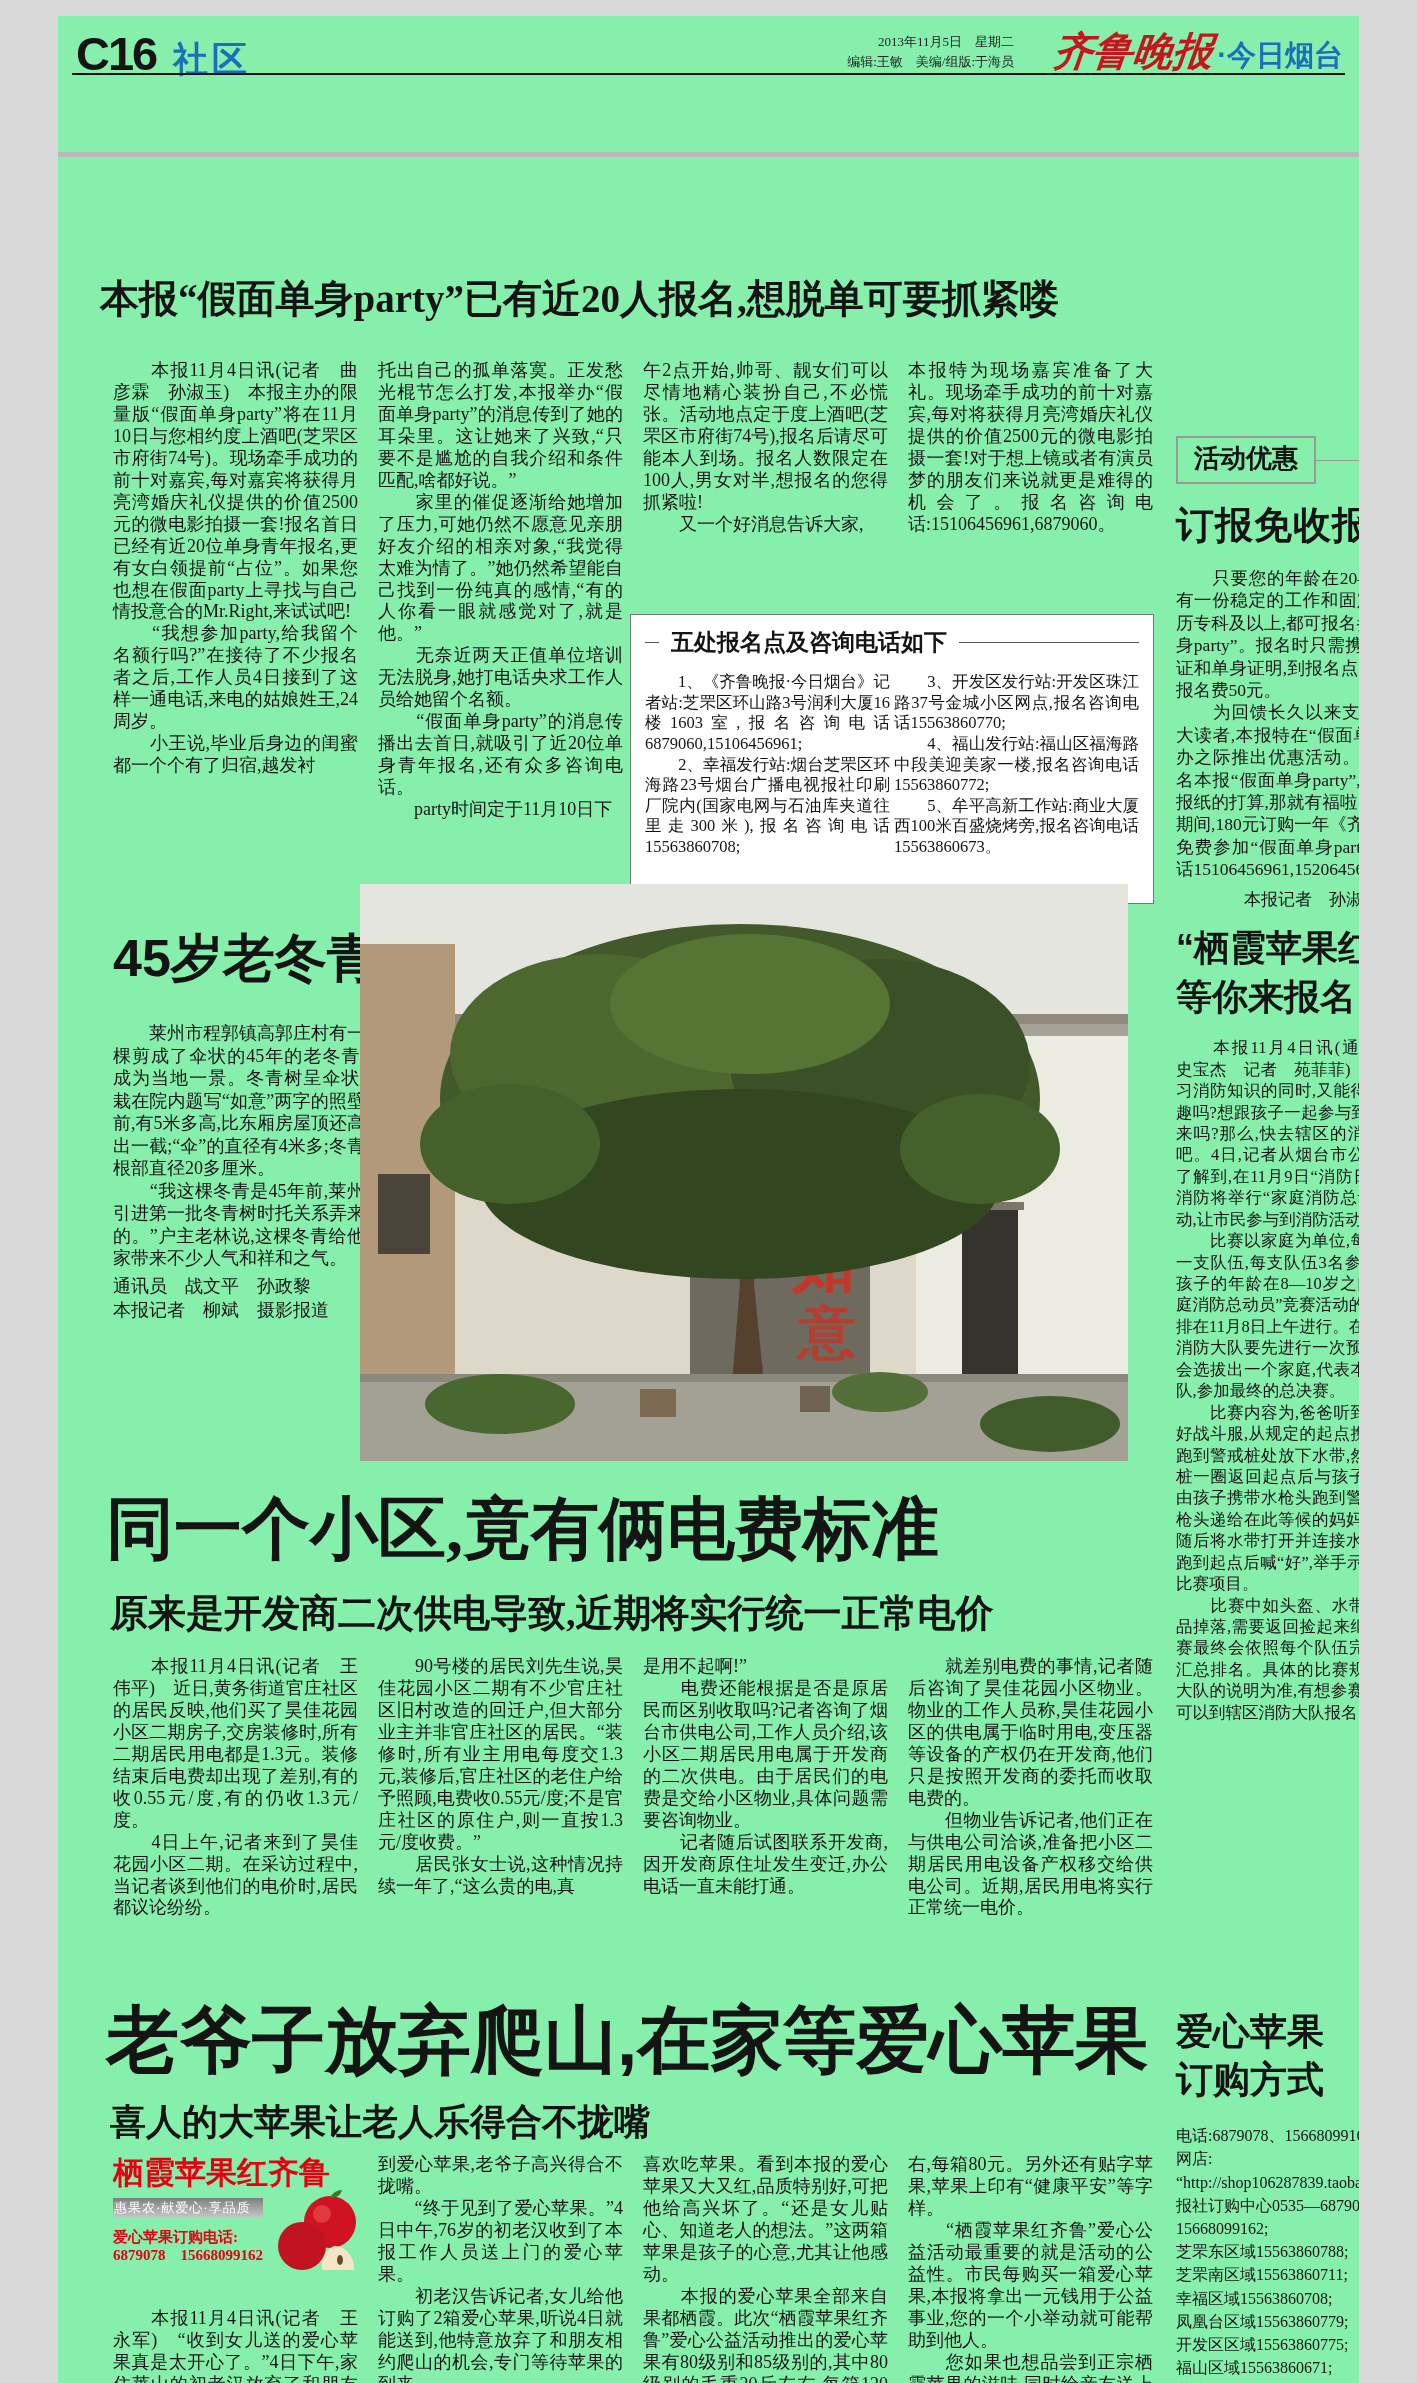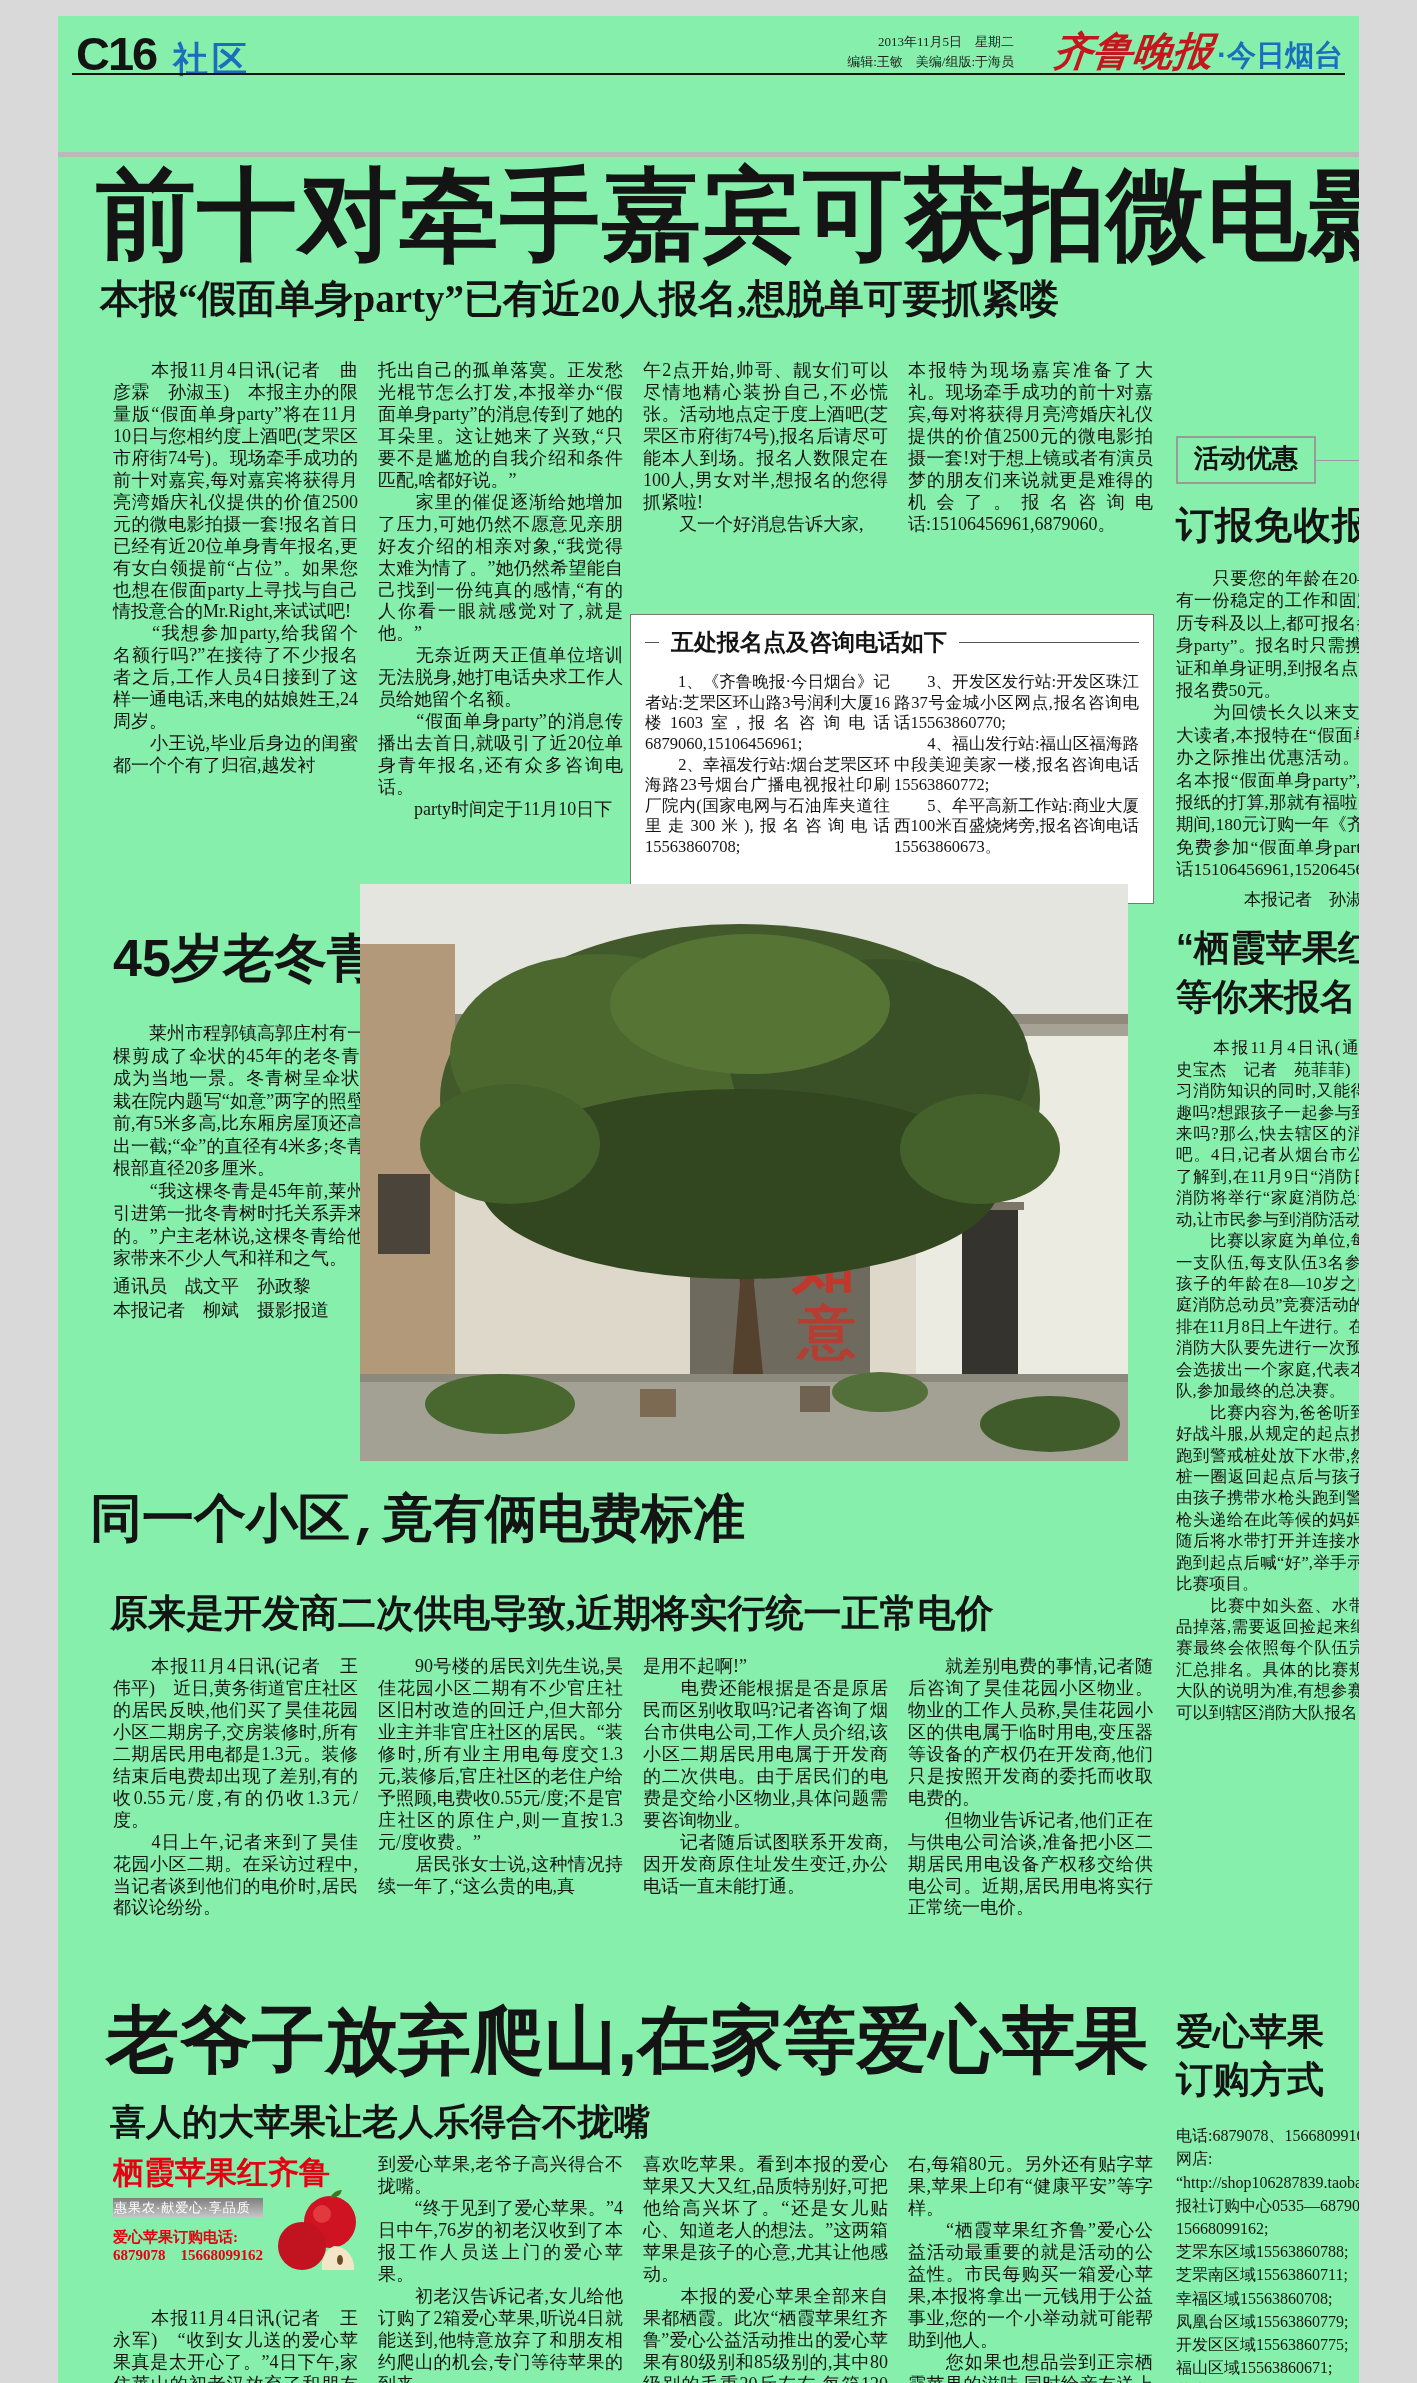--- a/index.html
+++ b/index.html
@@ -66,22 +66,22 @@
   .photo { left:302px; top:868px; width:768px; height:577px; background:#cfcfc6; }
   .photo svg { display:block; }
 
   
   .fire { left:1118px; top:908px; width:276px; }
   .fire-h { font-size:36px; font-weight:900; line-height:1.35; white-space:nowrap;
     font-family:"Liberation Sans",sans-serif; }
   .fire-body { margin-top:16px; font-size:16.5px; line-height:1.3; }
 
   
-  .elec-headline { left:32px; top:1468px; font-size:52px; font-weight:900;
-    white-space:nowrap; font-family:Liberation Mono, monospace; }
+  .elec-headline { left:48px; top:1468px; font-size:68px; font-weight:900;
+    white-space:nowrap; font-family:Liberation Serif, serif; }
   .elec-subhead { left:52px; top:1572px; font-size:38px; font-weight:700; white-space:nowrap; }
   .elec-body { left:55px; top:1640px; width:1040px; }
 
   
   .apple-headline { left:48px; top:1976px; font-size:73px; font-weight:900;
     white-space:nowrap; font-family:"Liberation Sans",sans-serif; }
   .apple-subhead { left:52px; top:2082px; font-size:36px; font-weight:700; white-space:nowrap; }
   .apple-body { left:55px; top:2138px; width:1040px; height:245px; overflow:hidden; }
 
   
@@ -112,21 +112,20 @@
     <div>2013年11月5日　星期二</div>
     <div>编辑:王敏　美编/组版:于海员</div>
   </div>
   <div class="abs masthead">
     <span class="masthead-main">齐鲁晚报</span>
     <span class="masthead-sub">·今日烟台</span>
   </div>
   <div class="abs header-rule"></div>
   <div class="abs gray-rule"></div>
 
-  <div class="abs lead-headline">前十对牵手嘉宾可获拍微电影</div>
   <div class="abs lead-subhead">本报“假面单身party”已有近20人报名,想脱单可要抓紧喽</div>
   <div class="abs lead-body cols4">
     <div class="prewrap just">　　本报11月4日讯(记者　曲彦霖　孙淑玉)　本报主办的限量版“假面单身party”将在11月10日与您相约度上酒吧(芝罘区市府街74号)。现场牵手成功的前十对嘉宾,每对嘉宾将获得月亮湾婚庆礼仪提供的价值2500元的微电影拍摄一套!报名首日已经有近20位单身青年报名,更有女白领提前“占位”。如果您也想在假面party上寻找与自己情投意合的Mr.Right,来试试吧!
 　　“我想参加party,给我留个名额行吗?”在接待了不少报名者之后,工作人员4日接到了这样一通电话,来电的姑娘姓王,24周岁。
 　　小王说,毕业后身边的闺蜜都一个个有了归宿,越发衬</div>
     <div class="prewrap just">托出自己的孤单落寞。正发愁光棍节怎么打发,本报举办“假面单身party”的消息传到了她的耳朵里。这让她来了兴致,“只要不是尴尬的自我介绍和条件匹配,啥都好说。”
 　　家里的催促逐渐给她增加了压力,可她仍然不愿意见亲朋好友介绍的相亲对象,“我觉得太难为情了。”她仍然希望能自己找到一份纯真的感情,“有的人你看一眼就感觉对了,就是他。”
 　　无奈近两天正值单位培训无法脱身,她打电话央求工作人员给她留个名额。
 　　“假面单身party”的消息传播出去首日,就吸引了近20位单身青年报名,还有众多咨询电话。
 　　party时间定于11月10日下</div>

